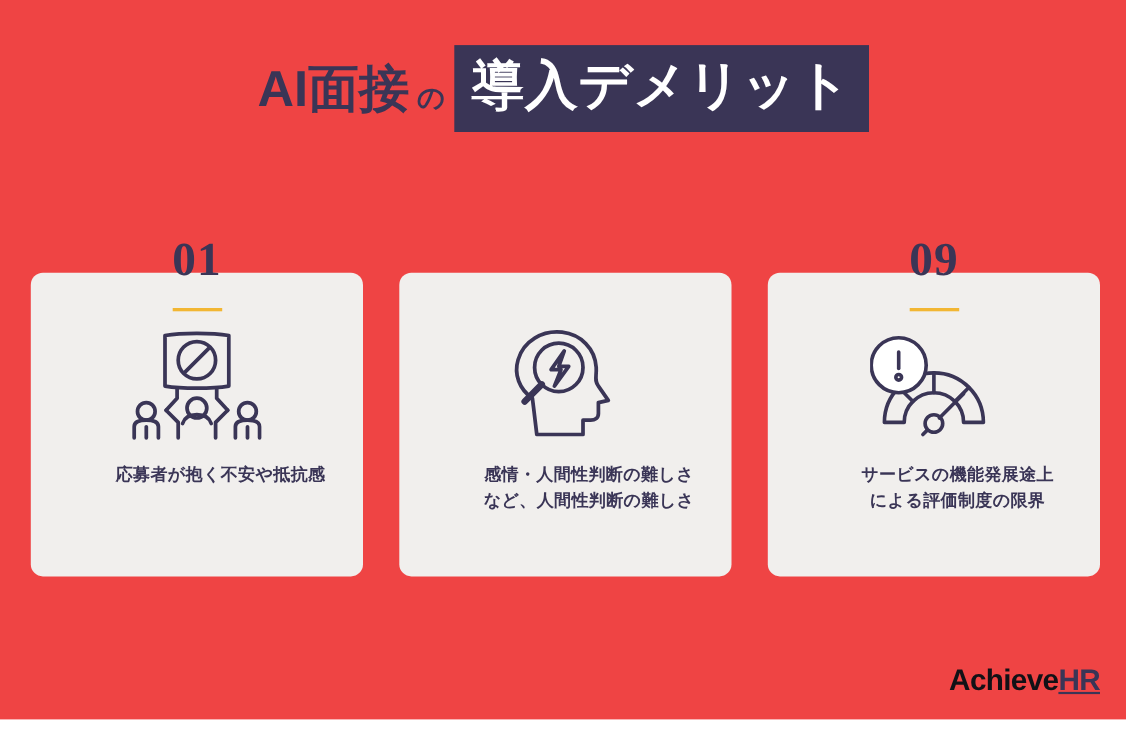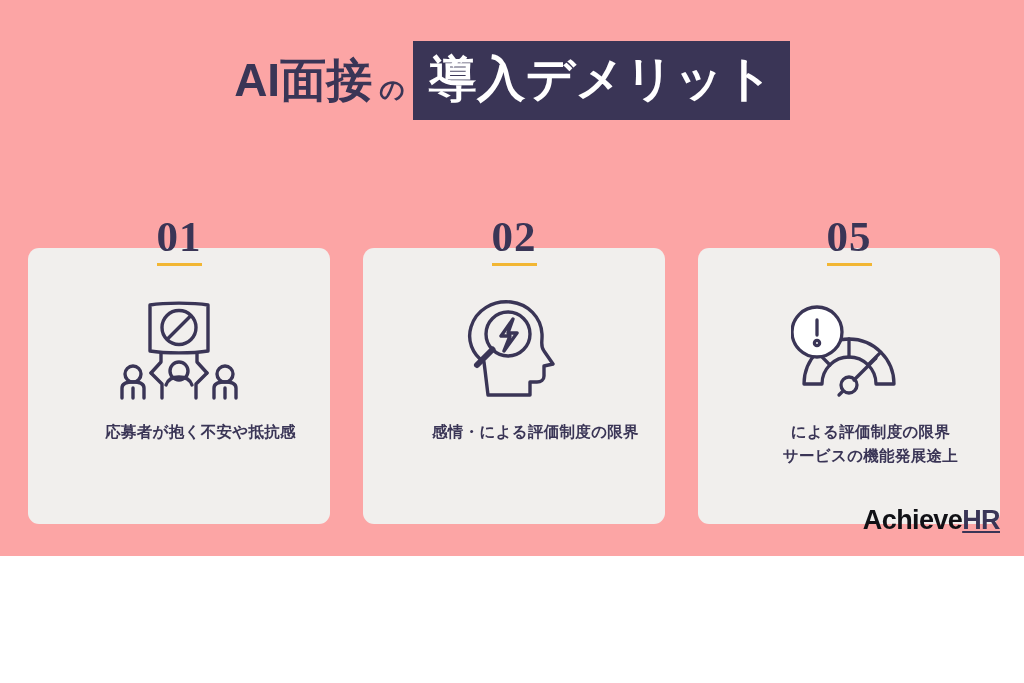--- a/index.html
+++ b/index.html
@@ -10,22 +10,22 @@
     width: 1024px;
     height: 683px;
     background: #ffffff;
     font-family: "Liberation Sans", "DejaVu Sans", sans-serif;
     overflow: hidden;
     position: relative;
   }
   .slide {
     position: relative;
     width: 1024px;
-    height: 556px;
-    background: #fca5a5;
+    height: 654px;
+    background: #ef4444;
   }
 
   
   .title-row {
     position: absolute;
     left: 0;
     top: 41px;
     width: 1024px;
     display: flex;
     align-items: flex-end;
@@ -90,21 +90,21 @@
     text-align: center;
   }
   .card-num {
     display: inline-block;
     font-family: "Liberation Serif", "DejaVu Serif", serif;
     font-size: 43px;
     font-weight: 700;
     color: #3a3556;
     line-height: 1;
     letter-spacing: 1px;
-    padding-bottom: 5px;
+    padding-bottom: 22px;
     border-bottom: 3px solid #f2b633;
   }
 
   .card-icon {
     margin-top: 48px;
     width: 120px;
     height: 104px;
     display: flex;
     align-items: center;
     justify-content: center;
@@ -184,45 +184,43 @@
           <path d="M94 102 L94 92 C94 88, 98 86, 105 86 C112 86, 116 88, 116 92 L116 102"></path>
           <line x1="105" y1="92" x2="105" y2="102"></line>
         </svg>
       </div>
       <div class="card-caption">
         <span class="ln">応募者が抱く不安や抵抗感</span>
       </div>
     </div>
 
     <div class="card">
-      <div class="card-num-wrap">
-        <span class="card-num">02</span>
-      </div>
       <div class="card-icon">
         <svg width="112" height="104" viewBox="0 0 112 104" fill="none" stroke="#3a3556" stroke-width="3.4" stroke-linecap="round" stroke-linejoin="round">
 
           <path d="M26 66 C14 58, 9 44, 13 31 C18 14, 35 4, 53 6 C70 8, 83 21, 84 38
                    C84.5 46, 82 50, 86 55 L95 68 L86 70 L86 80 C86 84, 83 86, 79 86 L72 86
                    L72 99 L30 99 L27 74 Z"></path>
 
           <circle cx="50" cy="38" r="22"></circle>
 
           <path d="M34.5 53.5 L19 69" stroke-width="6"></path>
 
           <path d="M55 23 L43 40 L52 40 L46 55 L59 37 L50 37 Z"></path>
         </svg>
       </div>
       <div class="card-caption">
-        <span class="ln">感情・による評価制度の限界</span>
+        <span class="ln">感情・人間性判断の難しさ</span>
+        <span class="ln">など、人間性判断の難しさ</span>
       </div>
     </div>
 
     <div class="card">
       <div class="card-num-wrap">
-        <span class="card-num">05</span>
+        <span class="card-num">09</span>
       </div>
       <div class="card-icon">
         <svg width="116" height="104" viewBox="0 0 116 104" fill="none" stroke="#3a3556" stroke-width="3.3" stroke-linecap="round" stroke-linejoin="round">
 
           <path d="M13 88 A45 45 0 0 1 103 88 L85 88 A27 27 0 0 0 31 88 Z"></path>
 
           <line x1="58" y1="43" x2="58" y2="61"></line>
           <line x1="26.2" y1="56.2" x2="39" y2="69"></line>
           <line x1="89.8" y1="56.2" x2="77" y2="69"></line>
 
@@ -230,22 +228,22 @@
 
           <circle cx="58" cy="89" r="8"></circle>
           <line x1="52" y1="95" x2="48" y2="99"></line>
 
           <circle cx="26" cy="36" r="25" fill="#ffffff"></circle>
           <line x1="26" y1="24" x2="26" y2="39"></line>
           <circle cx="26" cy="47" r="2.6"></circle>
         </svg>
       </div>
       <div class="card-caption">
+        <span class="ln">サービスの機能発展途上</span>
         <span class="ln">による評価制度の限界</span>
-        <span class="ln">サービスの機能発展途上</span>
       </div>
     </div>
 
   </div>
 
   <div class="logo">
     <span class="logo-achieve">Achieve</span>
       <span class="logo-hr">HR</span>
   </div>
 

